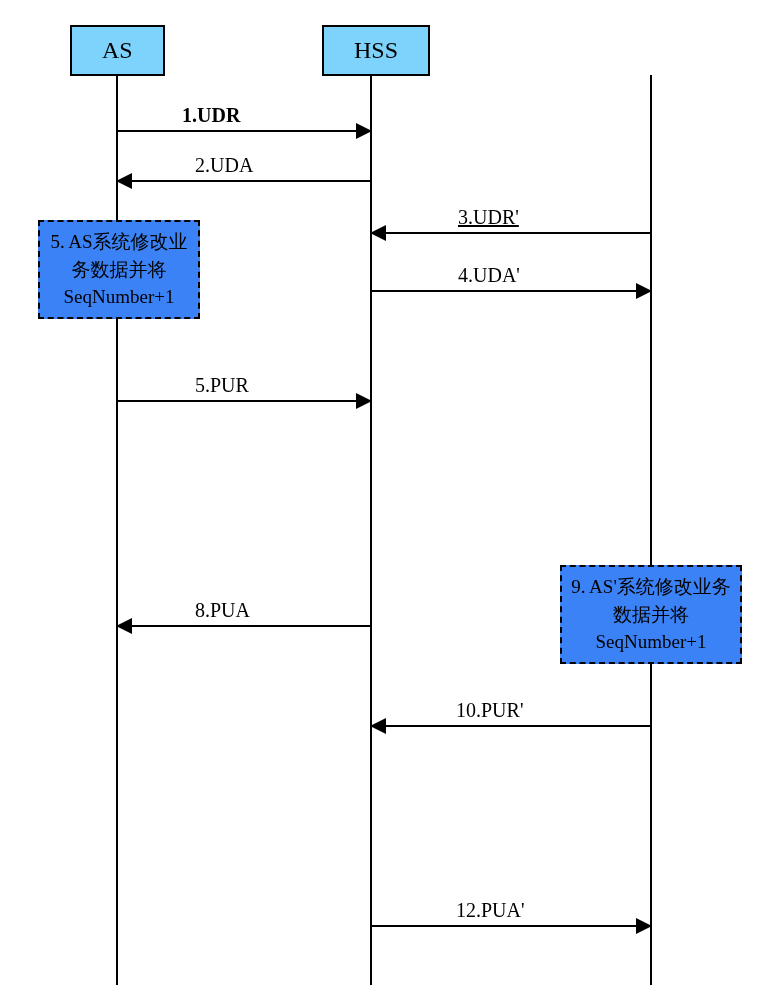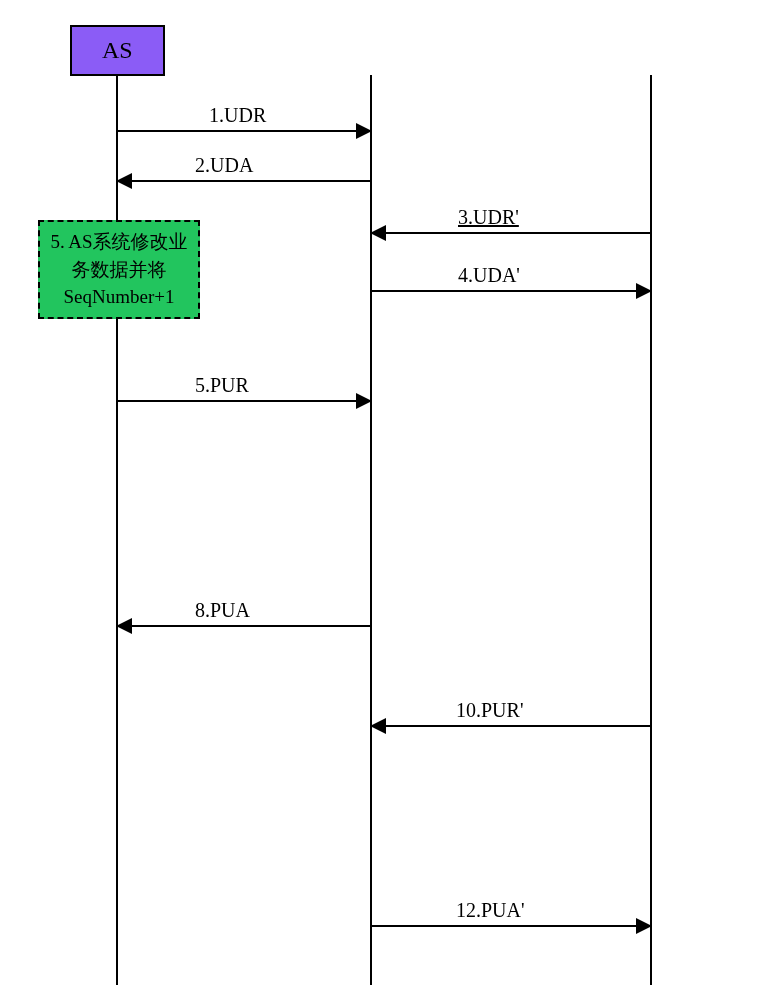--- a/index.html
+++ b/index.html
@@ -7,21 +7,21 @@
       width: 782px;
       height: 1000px;
       background: #fff;
       font-family: "SimSun", "Times New Roman", serif;
       position: relative;
     }
     .diagram { position: relative; width: 100%; height: 100%; }
     .actor-box {
       position: absolute;
       border: 2px solid #000;
-      background: #8b5cf6;
+      background: #7dd3fc;
       text-align: center;
       font-size: 24px;
       padding: 10px 30px;
       top: 25px;
     }
     .lifeline {
       position: absolute;
       width: 2px;
       background: #000;
       top: 75px;
@@ -54,42 +54,45 @@
       left: -2px;
       top: -7px;
       width: 0; height: 0;
       border-right: 16px solid #000;
       border-top: 8px solid transparent;
       border-bottom: 8px solid transparent;
     }
     .note-box {
       position: absolute;
       border: 2px dashed #000;
-      background: #22c55e;
+      background: #3b82f6;
       font-size: 19px;
       line-height: 1.45;
       padding: 6px 8px;
       text-align: center;
     }
   </style>
 </head>
 <body>
 
 <div class="diagram">
 
   <div class="actor-box" style="left:70px;">
     <span>AS</span>
   </div>
+  <div class="actor-box" style="left:322px;">
+    <span>HSS</span>
+  </div>
 
   <div class="lifeline" style="left:116px;"></div>
   <div class="lifeline" style="left:370px;"></div>
   <div class="lifeline" style="left:650px;"></div>
 
   <div class="msg arrow-right" style="left:118px; top:130px; width:252px;"></div>
-  <div class="msg-label" style="left:209px; top:104px;">1.UDR</div>
+  <div class="msg-label" style="left:182px; top:104px;font-weight:bold;">1.UDR</div>
 
   <div class="msg arrow-left" style="left:118px; top:180px; width:252px;"></div>
   <div class="msg-label" style="left:195px; top:154px;text-align:center;">2.UDA</div>
 
   <div class="msg arrow-left" style="left:372px; top:232px; width:278px;"></div>
   <div class="msg-label" style="left:458px; top:206px;text-decoration:underline;">3.UDR'</div>
 
   <div class="msg arrow-right" style="left:372px; top:290px; width:278px;"></div>
   <div class="msg-label" style="left:458px; top:264px;">4.UDA'</div>
 
@@ -97,20 +100,23 @@
     <span>5. AS系统修改业务数据并将SeqNumber+1</span>
   </div>
 
   <div class="msg arrow-right" style="left:118px; top:400px; width:252px;"></div>
   <div class="msg-label" style="left:195px; top:374px;">5.PUR</div>
 
 
   <div class="msg arrow-left" style="left:118px; top:625px; width:252px;"></div>
   <div class="msg-label" style="left:195px; top:599px;text-align:center;">8.PUA</div>
 
+  <div class="note-box" style="left:560px; top:565px; width:182px;">
+    <span>9. AS'系统修改业务数据并将SeqNumber+1</span>
+  </div>
 
   <div class="msg arrow-left" style="left:372px; top:725px; width:278px;"></div>
   <div class="msg-label" style="left:456px; top:699px;">10.PUR'</div>
 
 
   <div class="msg arrow-right" style="left:372px; top:925px; width:278px;"></div>
   <div class="msg-label" style="left:456px; top:899px;">12.PUA'</div>
 
 </div>
 

